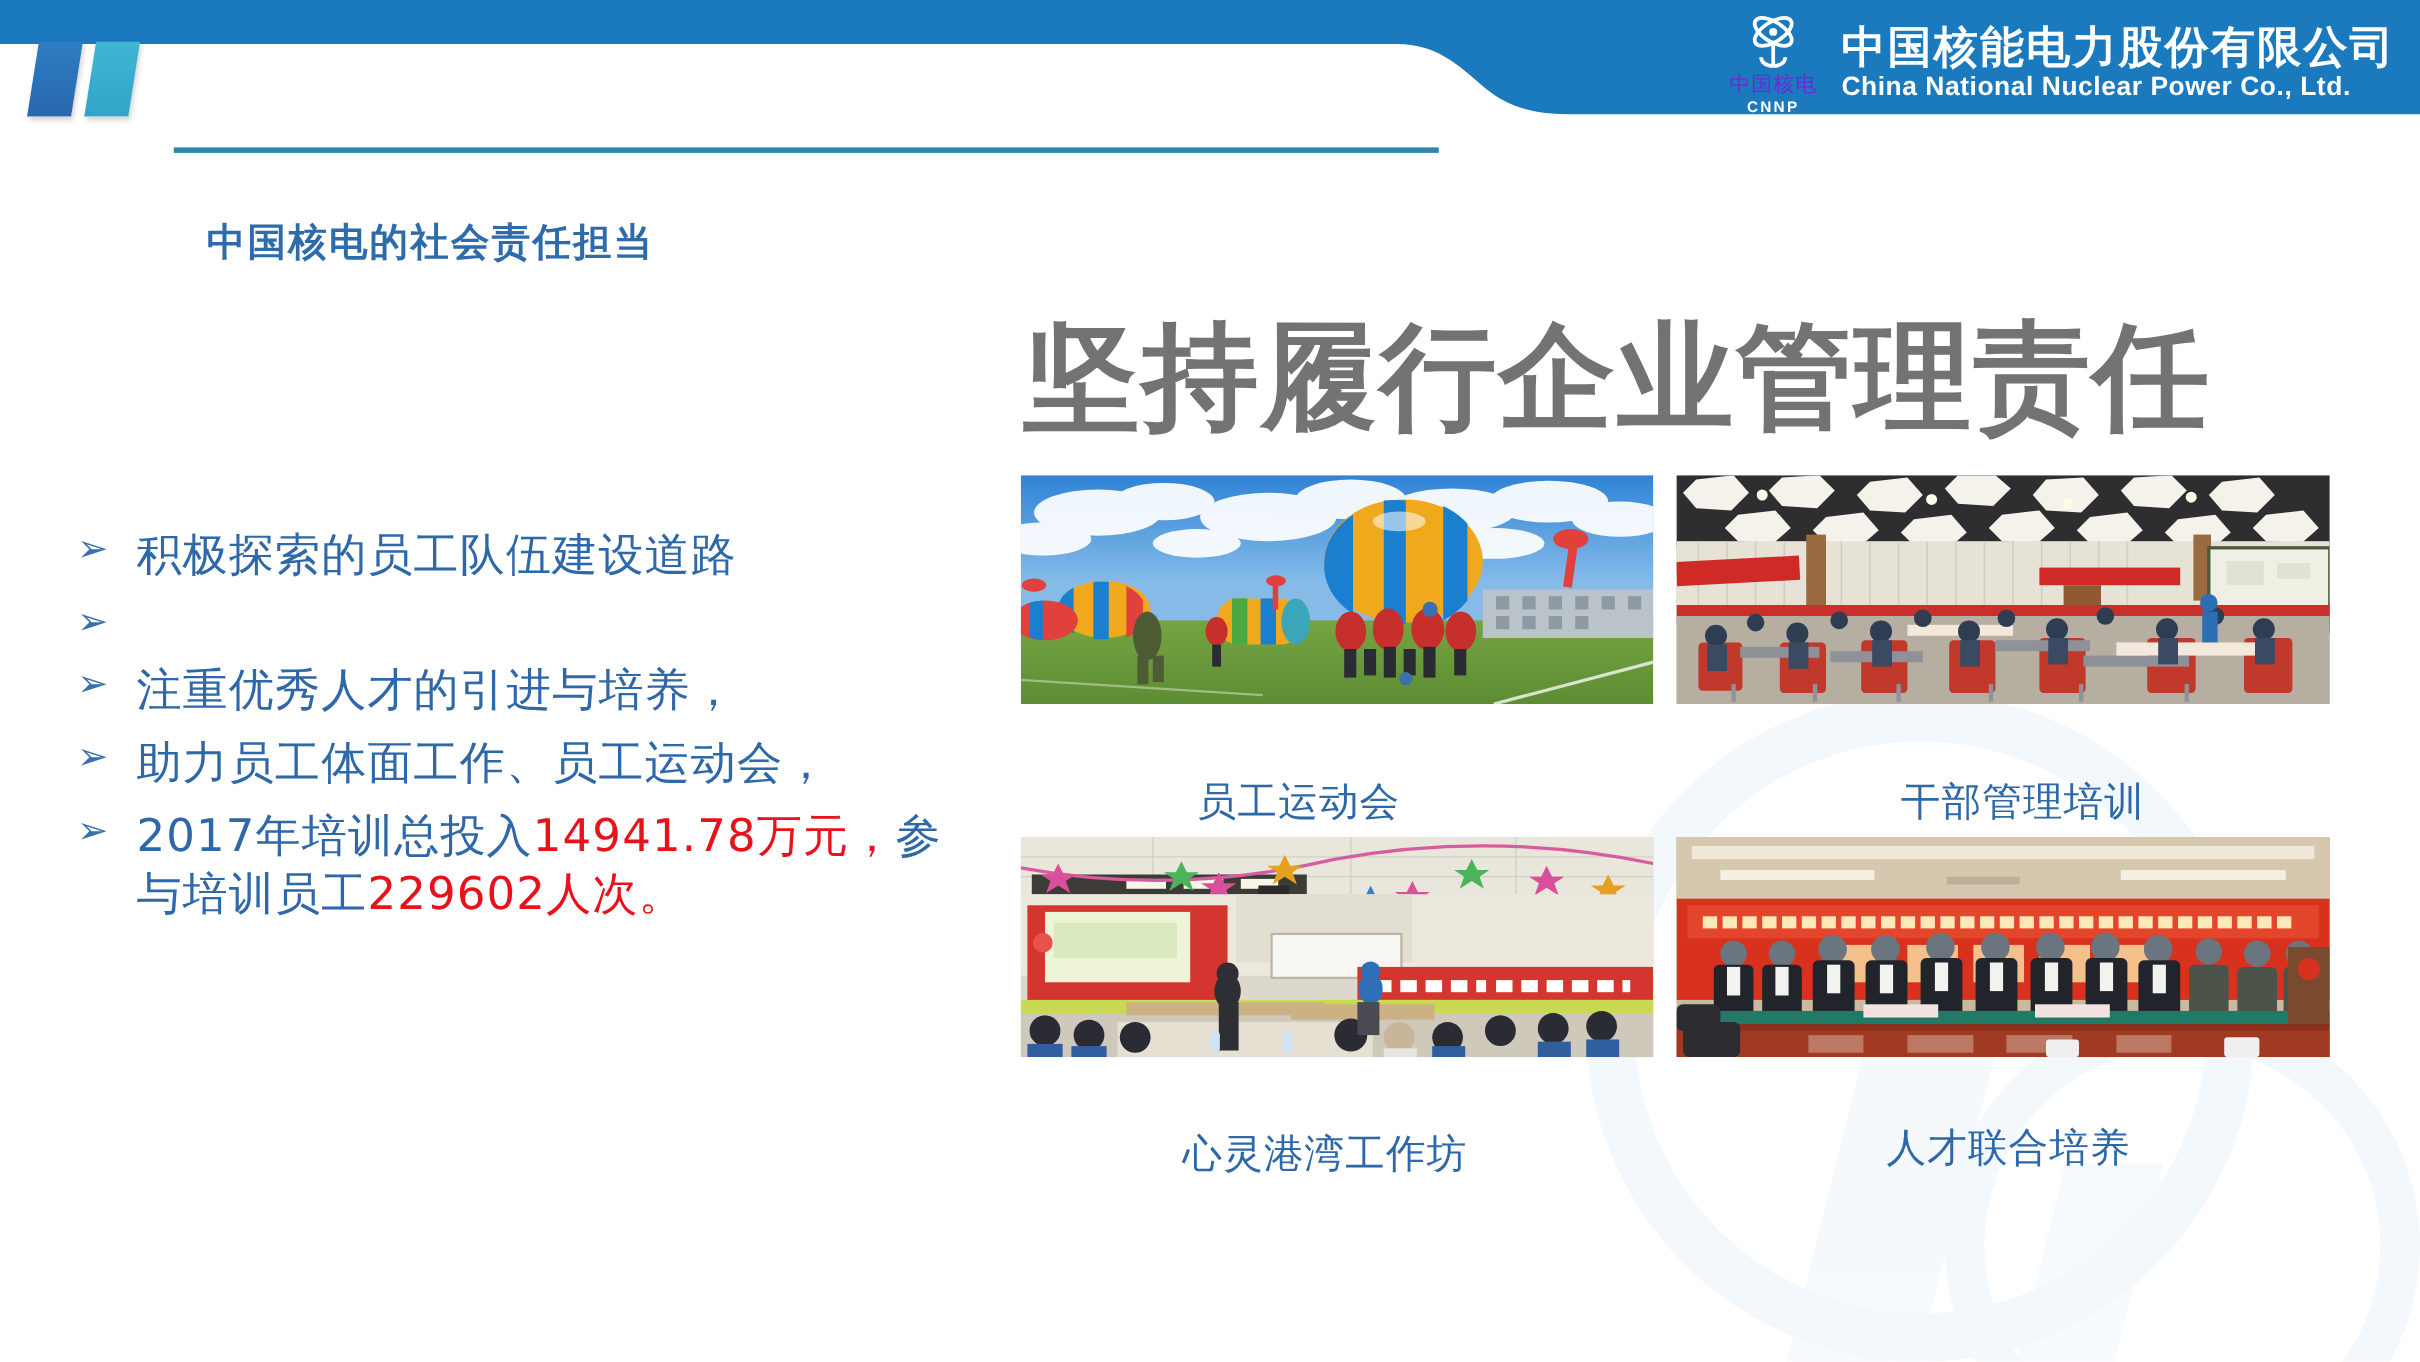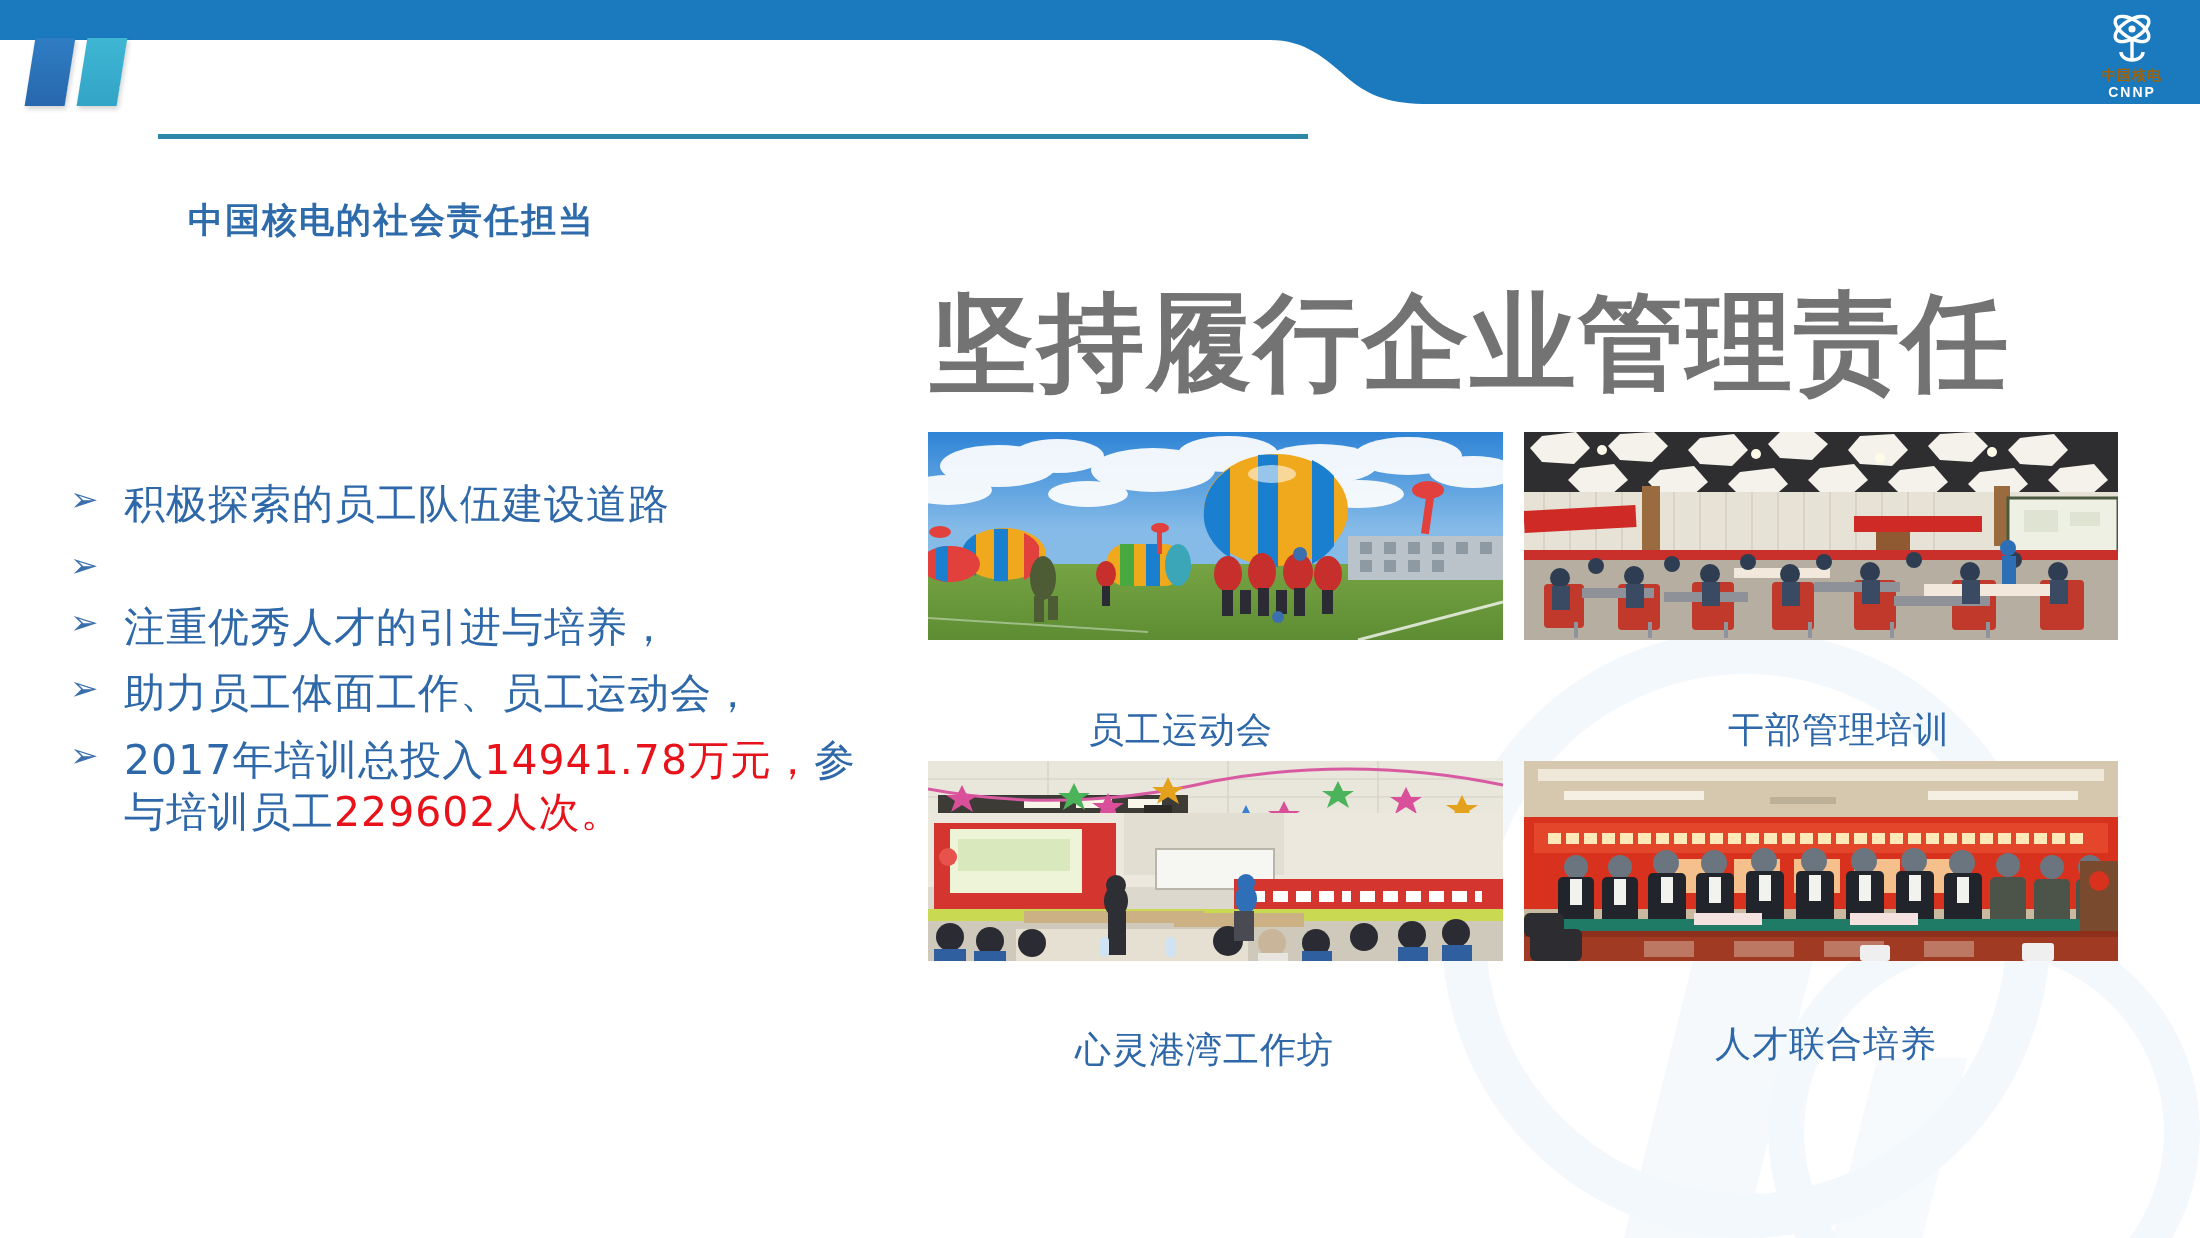--- a/index.html
+++ b/index.html
@@ -32,21 +32,21 @@
     position:absolute;top:0;left:0;width:100%;height:104px;overflow:hidden;
   }
   .header-band svg{display:block;width:100%;height:100%;}
 
   .brand{
     position:absolute;top:8px;right:22px;display:flex;align-items:center;gap:16px;z-index:5;
   }
   .brand-mark{width:92px;display:flex;flex-direction:column;align-items:center;gap:2px;}
   .brand-atom{width:70px;height:58px;}
   .brand-mark-cn{
-    color:#a16207;font-size:14px;font-weight:bold;letter-spacing:1px;line-height:1.05;
+    color:#6d28d9;font-size:19px;font-weight:normal;letter-spacing:1px;line-height:1.05;
   }
   .brand-mark-en{
     color:#fff;font-size:14px;font-weight:bold;letter-spacing:2px;line-height:1.05;
   }
   .brand-text{display:flex;flex-direction:column;gap:2px;}
   .brand-cn{
     color:#fff;font-size:40px;font-weight:bold;letter-spacing:2px;line-height:1.05;
     font-family:"DejaVu Sans","Liberation Sans",sans-serif;
   }
   .brand-en{
@@ -135,20 +135,24 @@
           <ellipse cx="35" cy="21" rx="19" ry="9" transform="rotate(-32 35 21)"></ellipse>
           <ellipse cx="35" cy="21" rx="19" ry="9" transform="rotate(32 35 21)"></ellipse>
           <path d="M35 29 L35 52"></path>
           <path d="M35 52 C28 52 24 48 24 44"></path>
           <path d="M35 52 C42 52 46 48 46 44"></path>
         </g>
         <circle cx="35" cy="21" r="3.6" fill="#ffffff"></circle>
       </svg>
       <div class="brand-mark-cn">中国核电</div>
       <div class="brand-mark-en">CNNP</div>
+    </div>
+    <div class="brand-text">
+      <div class="brand-cn">中国核能电力股份有限公司</div>
+      <div class="brand-en">China National Nuclear Power Co., Ltd.</div>
     </div>
   </div>
 
   <div class="accents">
     <div class="accent accent-dark"></div>
     <div class="accent accent-light"></div>
   </div>
 
   <div class="title-rule"></div>
 

